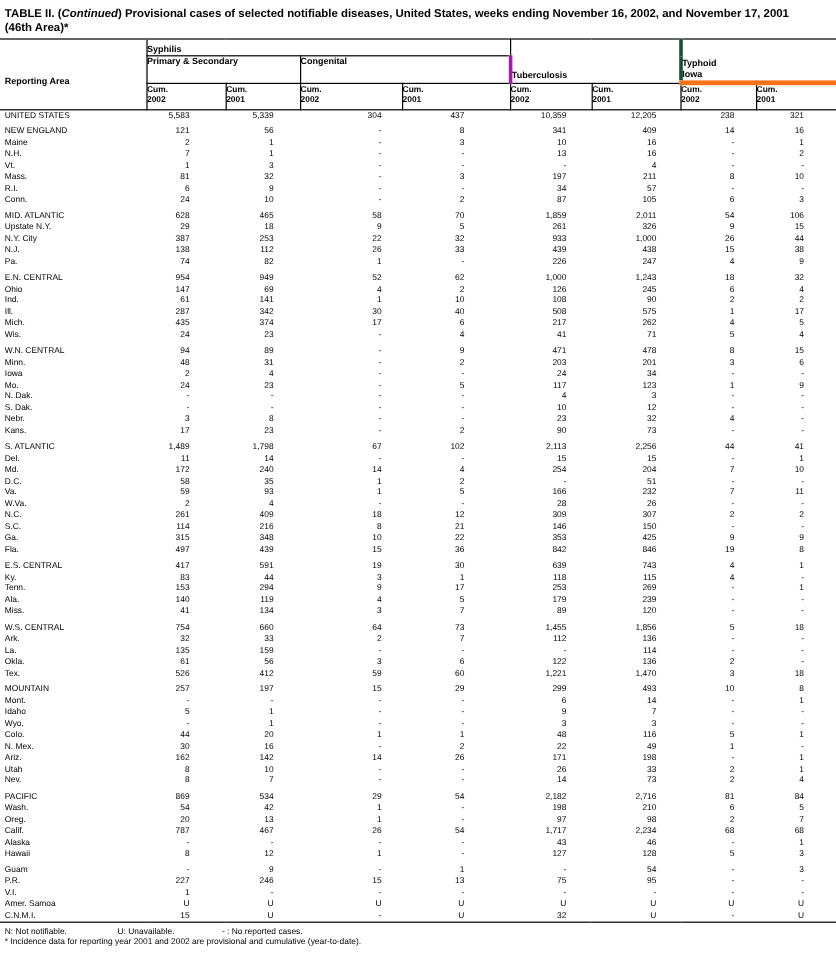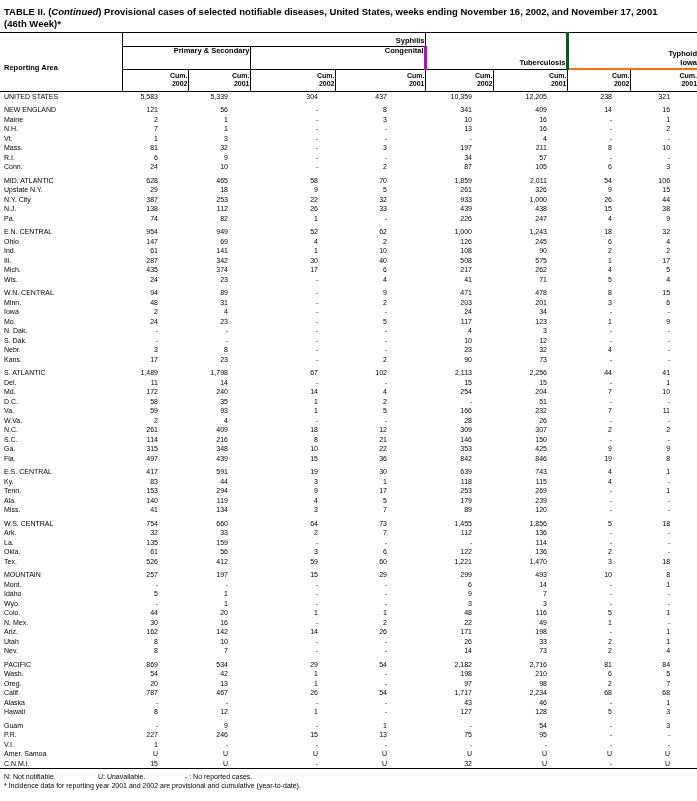--- a/index.html
+++ b/index.html
@@ -4,26 +4,26 @@
 <style>
   html,body{margin:0;padding:0;background:#fff;}
   .page{position:relative;width:697px;height:801px;background:#fff;
         font-family:"Liberation Sans",sans-serif;color:#000;overflow:hidden;}
   .title{padding:6px 5px 0 4px;font-size:9.5px;font-weight:bold;line-height:11.5px;}
   .title i{font-style:italic;}
   table{border-collapse:collapse;table-layout:fixed;width:697px;margin-top:3px;
         border-top:1.5px solid #000;border-bottom:1.5px solid #000;}
   col.w0{width:122px}col.w1{width:66px}col.w2{width:62px}col.w3{width:85px}
   col.w4{width:90px}col.w5{width:68px}col.w6{width:74px}col.w7{width:63px}col.w8{width:67px}
-  thead th{font-weight:bold;font-size:7.5px;padding:0;vertical-align:bottom;text-align:right;line-height:8.5px;}
+  thead th{font-weight:bold;font-size:7.5px;padding:0;vertical-align:bottom;text-align:left;line-height:8.5px;}
   tr.h1{height:14px}tr.h2{height:13px}tr.h3{height:22px}
   th.ra{text-align:left;padding:0 0 18px 4px;border-right:1px solid #000;border-bottom:1px solid #000;font-size:7.5px;margin-top:22px;}
   th.syph{border-bottom:1px solid #000;border-right:1px solid #000;padding-bottom:1px;}
   th.tbg{border-bottom:1px solid #000;border-right:3px solid #14532d;padding-bottom:1px;}
-  th.typh{border-bottom:2px solid #f97316;padding-bottom:1px;}
+  th.typh{border-bottom:4px solid #f97316;padding-bottom:1px;}
   th.ps,th.cong{border-bottom:1px solid #000;padding-bottom:13px;}
   th.ps{border-right:1px solid #000;}
   th.cong{border-right:3px solid #a21caf;}
   tr.h3 th{border-bottom:1px solid #000;padding-bottom:2px;font-size:7px;}
   tr.h3 th.v{border-right:1px solid #000;}
   tbody td{font-size:7px;line-height:9.5px;padding:0;white-space:nowrap;}
   td.lbl{text-align:left;padding-left:4px;}
   td.num{text-align:right;}
   td.col1{padding-right:30px}td.col2{padding-right:22px}td.col3{padding-right:17px}
   td.col4{padding-right:38px}td.col5{padding-right:21px}td.col6{padding-right:20px}
@@ -34,21 +34,21 @@
   .fn-seg.s1{width:92px;}
   .fn-seg.s2{width:85px;}
 </style>
 </head>
 <body>
 
 <div class="page">
 
   <div class="title">
     <span><span>TABLE II. (</span><i>Continued</i><span>) Provisional cases of selected notifiable diseases, United States, weeks ending November 16, 2002, and November 17, 2001</span></span><br>
-    <span>(46th Week)*</span>
+    <span>(46th Area)*</span>
   </div>
 
   <table>
     <colgroup>
       <col class="w0">
         <col class="w1">
         <col class="w2">
         <col class="w3">
         <col class="w4">
       <col class="w5">

